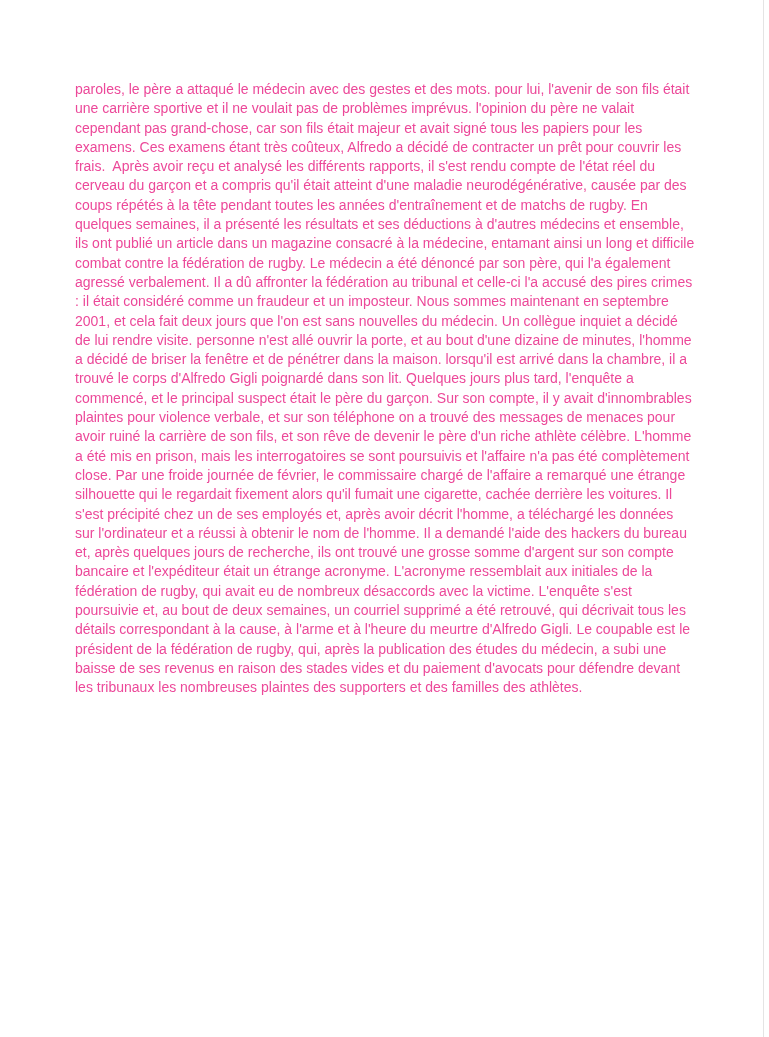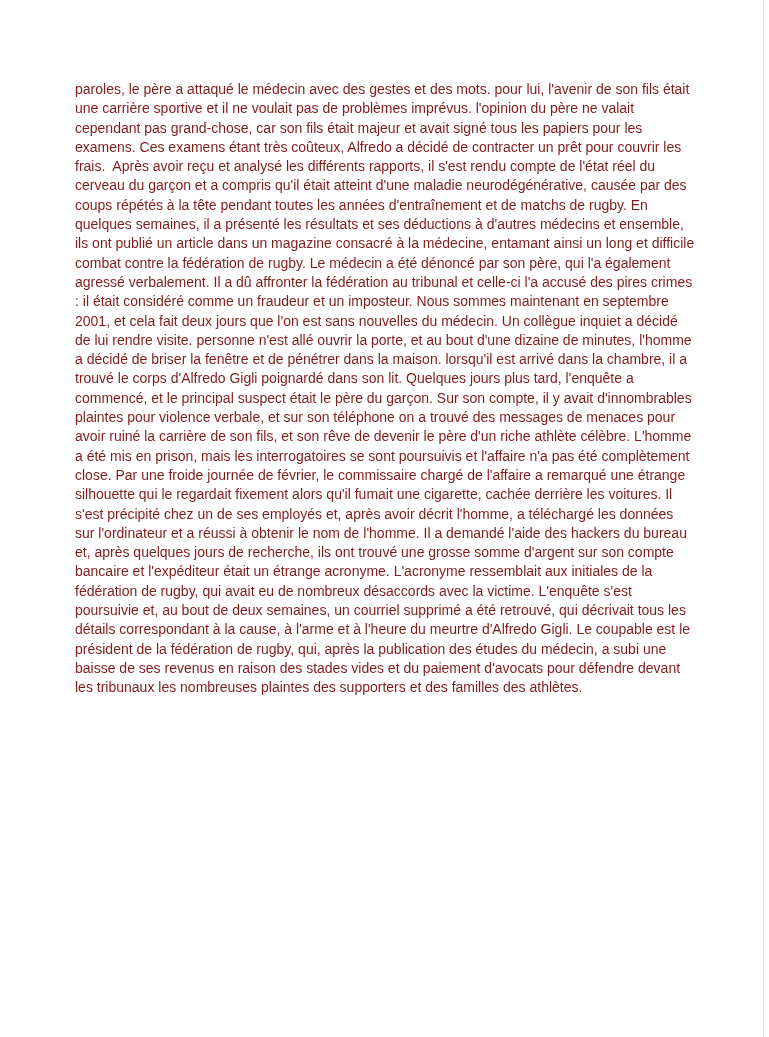--- a/index.html
+++ b/index.html
@@ -15,21 +15,21 @@
     overflow: hidden;
     font-family: "Liberation Sans", sans-serif;
   }
   .text-block {
     position: absolute;
     left: 75px;
     top: 80px;
     width: 621px;
     font-size: 14px;
     line-height: 19.3px;
-    color: #7f1d1d;
+    color: #ec4899;
     white-space: pre-wrap;
     text-align: left;
     letter-spacing: 0;
   }
   .right-edge-line {
     position: absolute;
     left: 763px;
     top: 0;
     width: 1px;
     height: 1037px;

